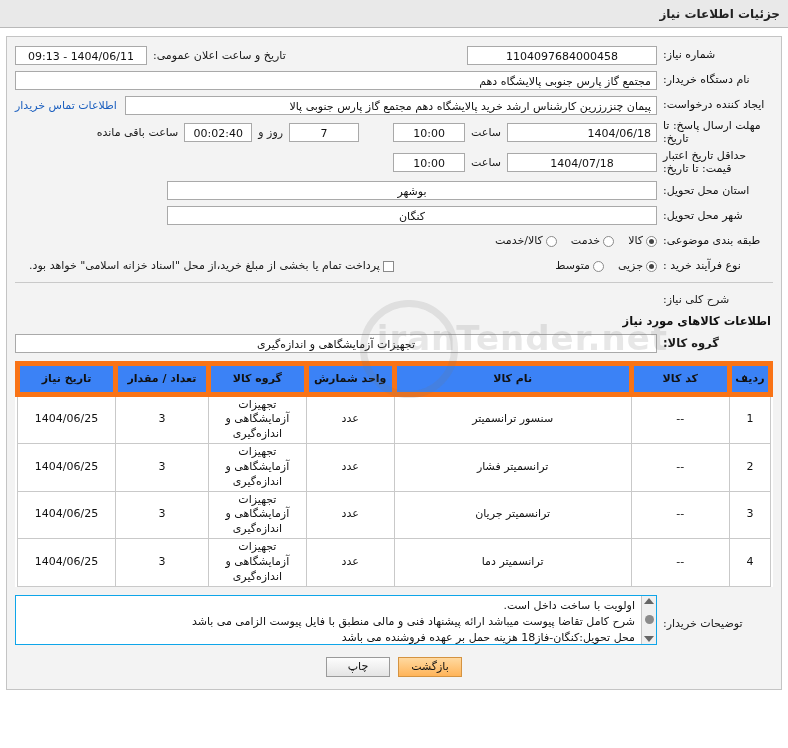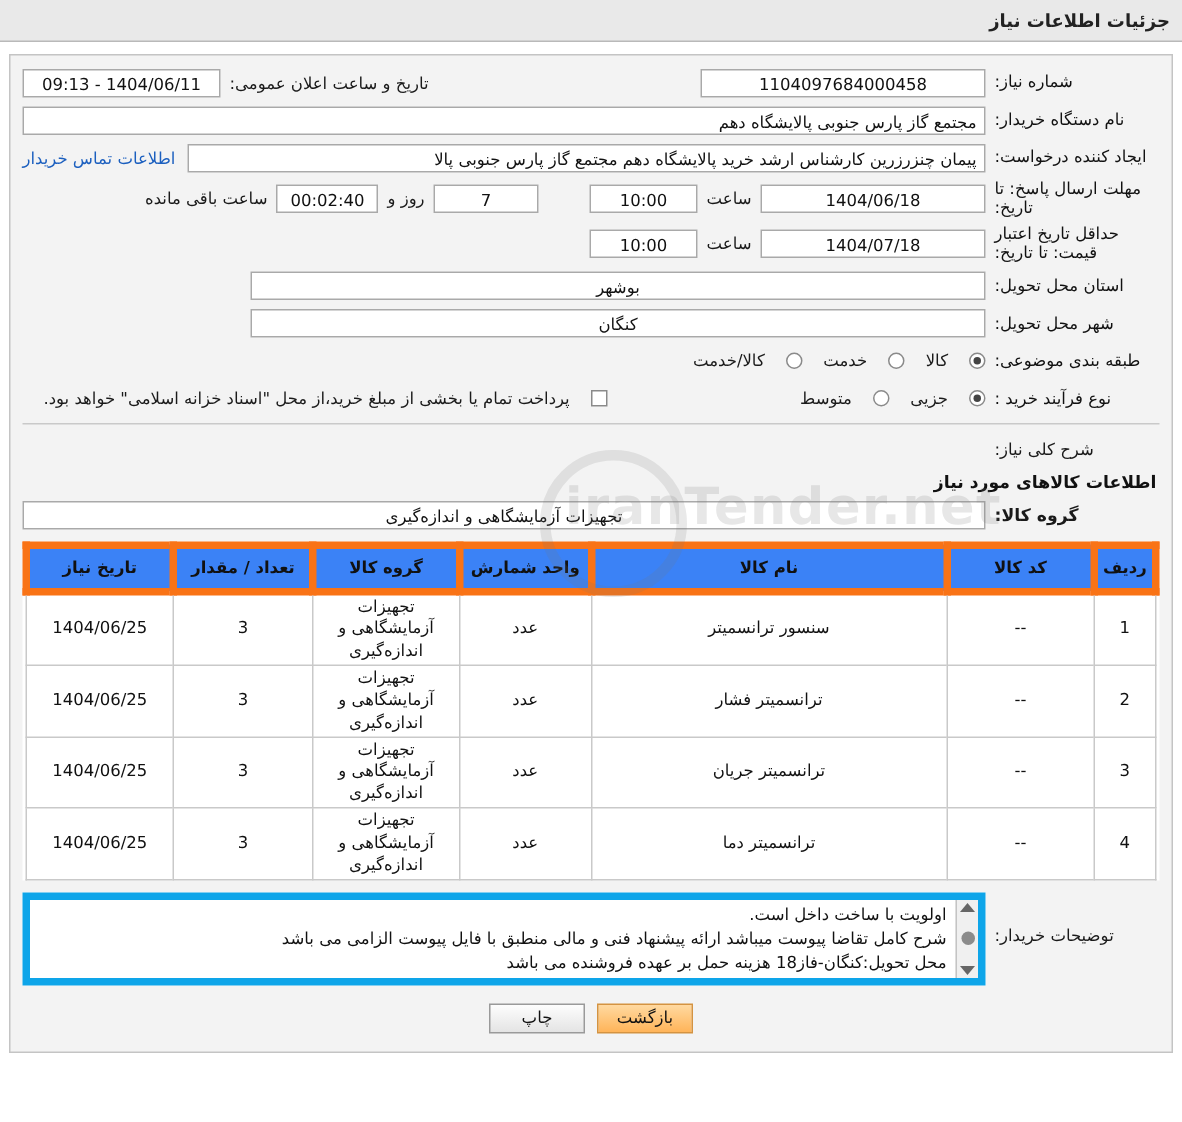--- a/index.html
+++ b/index.html
@@ -92,22 +92,22 @@
     white-space: nowrap;
   }
   .link {
     color: #1b5fbf;
     text-decoration: none;
     font-size: 11px;
   }
   
   .radio-wrap {
     display: flex;
-    align-items: center;
-    gap: 14px;
+    align-items: flex-end;
+    gap: 3px;
     margin-left: 14px;
     white-space: nowrap;
   }
   .radio {
     width: 11px;
     height: 11px;
     border: 1px solid #8a8a8a;
     border-radius: 50%;
     background: #fff;
     display: inline-block;
@@ -231,23 +231,23 @@
     width: 110px;
     text-align: left;
     padding-left: 6px;
     font-size: 11px;
     flex: 0 0 auto;
     padding-top: 22px;
     font-weight: normal;
   }
   .notes-box {
     flex: 1 1 auto;
-    border: 5px solid #0ea5e9;
-    background: #fff;
-    height: 62px;
+    border: 1px solid #0ea5e9;
+    background: #fff;
+    height: 50px;
     box-sizing: border-box;
     display: flex;
     flex-direction: row-reverse;
     overflow: hidden;
   }
   .notes-text {
     flex: 1 1 auto;
     text-align: right;
     font-size: 11px;
     line-height: 1.45;
@@ -355,21 +355,21 @@
     </div>
 
     <div class="frow">
       <span class="lbl two">ایجاد کننده درخواست:</span>
       <span class="fld r" style="flex:1 1 auto;">پیمان چنزرزرین کارشناس ارشد خرید پالایشگاه دهم مجتمع گاز پارس جنوبی  پالا</span>
       <a class="link" style="padding-right:8px;" href="#">اطلاعات تماس خریدار</a>
     </div>
 
     <div class="frow">
       <span class="lbl two">مهلت ارسال پاسخ: تا تاریخ:</span>
-      <span class="fld" style="width:150px;">1404/06/18</span>
+      <span class="fld" style="width:150px;text-align:right;">1404/06/18</span>
       <span class="sub-lbl">ساعت</span>
       <span class="fld" style="width:72px;">10:00</span>
       <span style="width:34px;"></span>
       <span class="fld" style="width:70px;">7</span>
       <span class="sub-lbl">روز و</span>
       <span class="fld" style="width:68px;">00:02:40</span>
       <span class="sub-lbl">ساعت باقی مانده</span>
     </div>
 
     <div class="frow">

